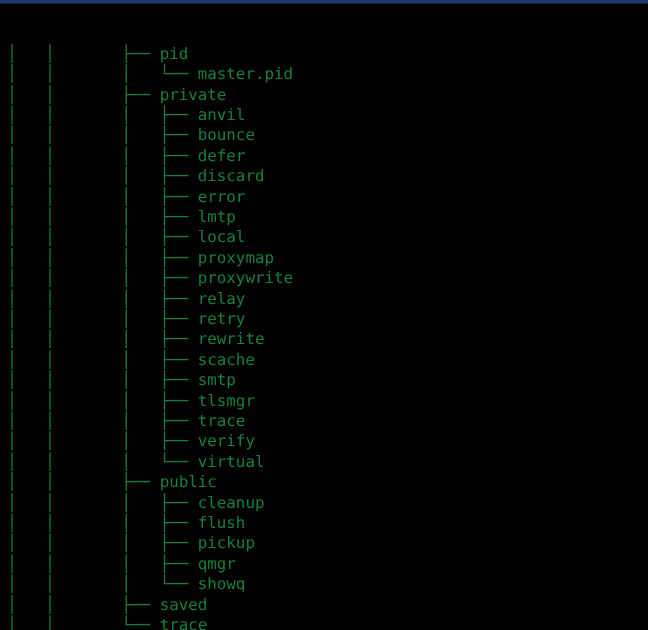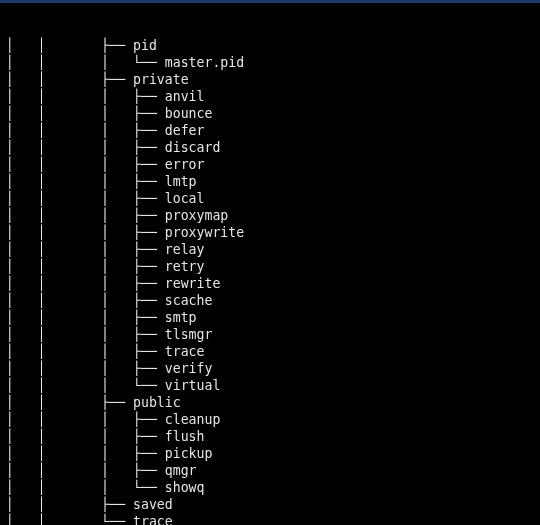--- a/index.html
+++ b/index.html
@@ -35,21 +35,21 @@
     letter-spacing: 0px;
     color: #d4d4d4;
     white-space: pre;
   }
   .line {
     height: 17px;
     white-space: pre;
     padding-left: 6px;
   }
   .tree {
-    color: #e5e5e5;
+    color: #15803d;
   }
 </style>
 </head>
 <body>
 
 <div id="screen" style="background: rgb(0, 0, 0);">
 
   <div id="topbar" style="background: rgb(26, 58, 107);"></div>
 
   <div id="term" style="color: rgb(212, 212, 212);">

